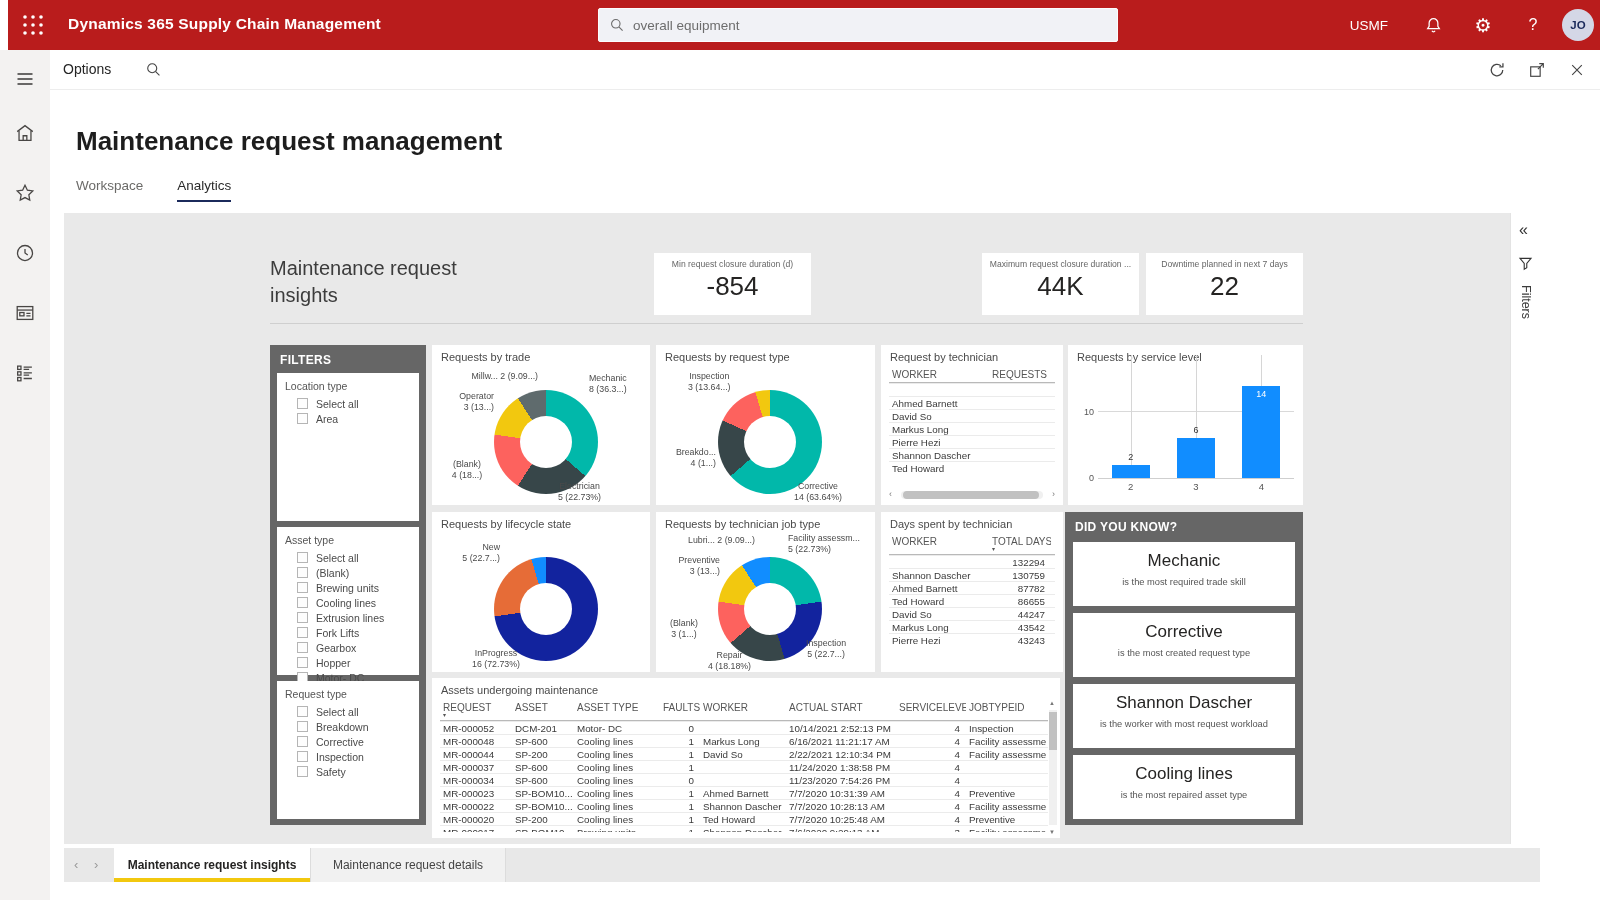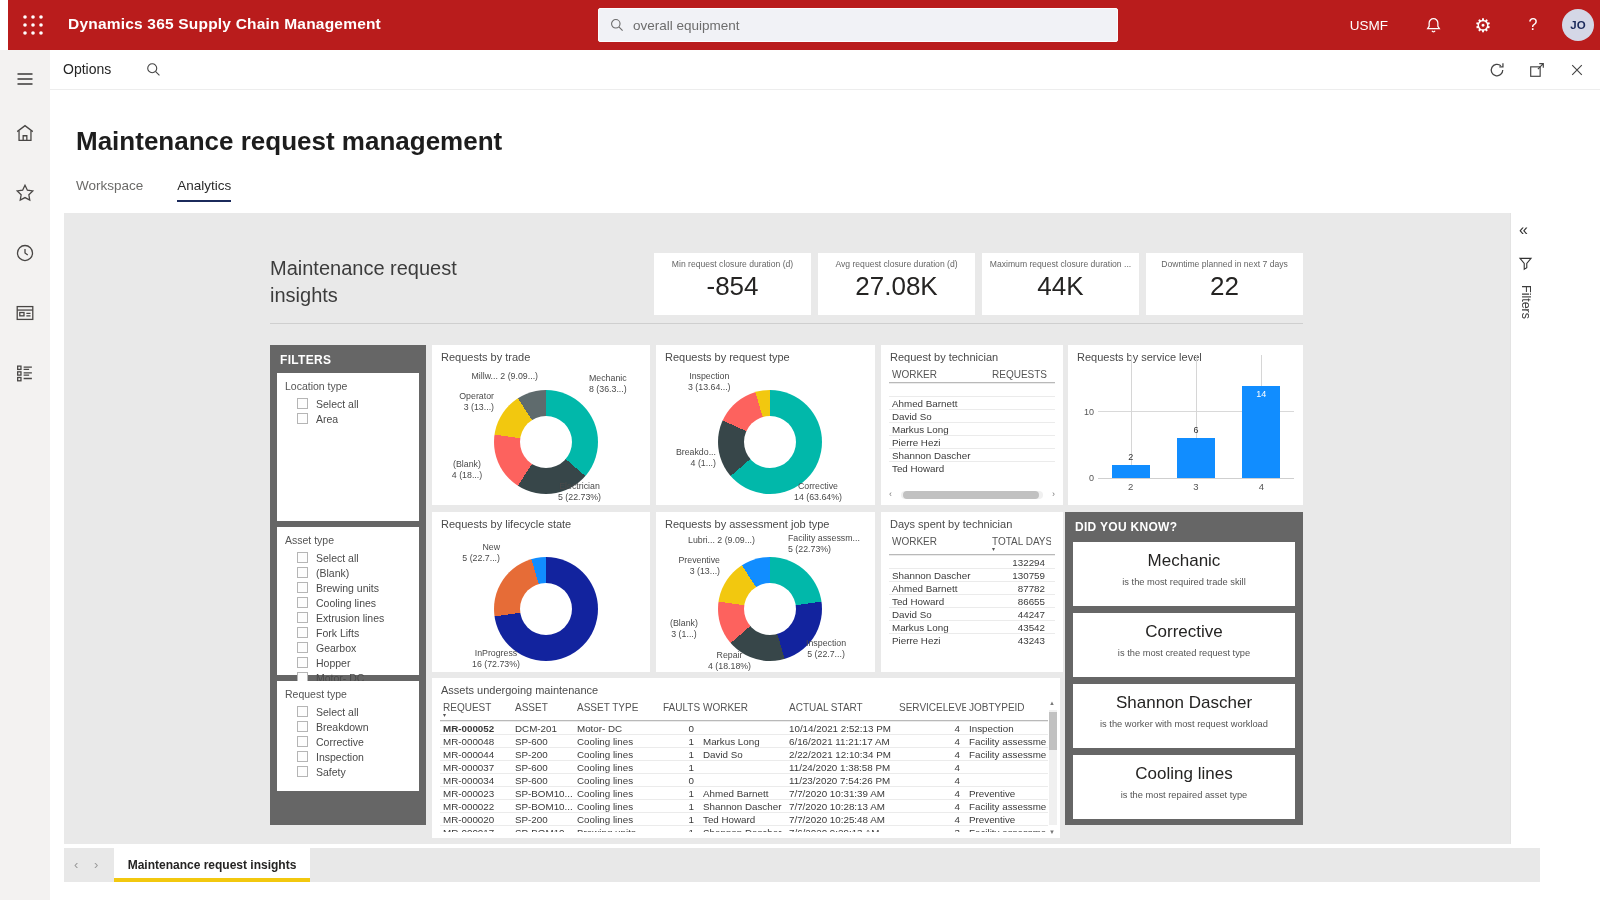--- a/index.html
+++ b/index.html
@@ -255,24 +255,20 @@
 </div>
 
 <div class="dash">
 
   <div class="rpt-title">Maintenance request insights</div>
 
   <div class="kpi" style="left:590px">
     <div class="klabel">Min request closure duration (d)</div>
     <div class="kvalue">-854</div>
   </div>
-  <div class="kpi" style="left:754px">
-    <div class="klabel">Avg request closure duration (d)</div>
-    <div class="kvalue">27.08K</div>
-  </div>
   <div class="kpi" style="left:918px">
     <div class="klabel">Maximum request closure duration ...</div>
     <div class="kvalue">44K</div>
   </div>
   <div class="kpi" style="left:1082px">
     <div class="klabel">Downtime planned in next 7 days</div>
     <div class="kvalue">22</div>
   </div>
   <div class="kdivider"></div>
 
@@ -325,21 +321,21 @@
           <div class="citem">
             <span class="cb"></span>
             <span class="clabel">Hopper</span>
           </div>
           <div class="citem">
             <span class="cb"></span>
             <span class="clabel">Motor- DC</span>
           </div>
         </div>
     </div>
-    <div class="fgroup" style="top:336px;height:110px">
+    <div class="fgroup" style="top:336px;height:138px">
       <div class="fg-title">Request type</div>
       <div class="fg-list">
           <div class="citem">
             <span class="cb"></span>
             <span class="clabel">Select all</span>
           </div>
           <div class="citem">
             <span class="cb"></span>
             <span class="clabel">Breakdown</span>
           </div>
@@ -452,21 +448,21 @@
   <div class="card card-lifecycle" style="left:368px;top:299px;width:218px;height:160px">
     <div class="card-title">Requests by lifecycle state</div>
     <div class="donut" style="background: conic-gradient(rgb(18, 35, 158) 0deg, rgb(18, 35, 158) 261.818deg, rgb(230, 108, 55) 261.818deg, rgb(230, 108, 55) 343.636deg, rgb(17, 141, 255) 343.636deg, rgb(17, 141, 255) 360deg);"></div>
     <div class="callout co0">New
 5 (22.7...)</div>
     <div class="callout co1">InProgress
 16 (72.73%)</div>
   </div>
 
   <div class="card card-jobtype" style="left:592px;top:299px;width:219px;height:160px">
-    <div class="card-title">Requests by assessment job type</div>
+    <div class="card-title">Requests by technician job type</div>
     <div class="donut" style="background: conic-gradient(rgb(1, 184, 170) 0deg, rgb(1, 184, 170) 81.8182deg, rgb(18, 35, 158) 81.8182deg, rgb(18, 35, 158) 163.636deg, rgb(55, 70, 73) 163.636deg, rgb(55, 70, 73) 229.091deg, rgb(253, 98, 94) 229.091deg, rgb(253, 98, 94) 278.182deg, rgb(242, 200, 15) 278.182deg, rgb(242, 200, 15) 327.273deg, rgb(17, 141, 255) 327.273deg, rgb(17, 141, 255) 360deg);"></div>
     <div class="callout co0">Lubri... 2 (9.09...)</div>
     <div class="callout co1">Facility assessm...
 5 (22.73%)</div>
     <div class="callout co2">Preventive
 3 (13...)</div>
     <div class="callout co3">(Blank)
 3 (1...)</div>
     <div class="callout co4">Repair
 4 (18.18%)</div>
@@ -539,21 +535,21 @@
           <div class="tcell" style="width: 72px;">REQUEST<div class="sortarrow">▾</div></div>
           <div class="tcell" style="width: 62px;">ASSET</div>
           <div class="tcell" style="width: 86px;">ASSET TYPE</div>
           <div class="tcell" style="width: 40px; text-align: right; padding-right: 6px;">FAULTS</div>
           <div class="tcell" style="width: 86px;">WORKER</div>
           <div class="tcell" style="width: 110px;">ACTUAL START</div>
           <div class="tcell" style="width: 70px; text-align: right; padding-right: 6px;">SERVICELEVEL</div>
           <div class="tcell" style="width: 80px;">JOBTYPEID</div>
         </div>
         <div class="trow">
-          <div class="tcell" style="width: 72px; font-weight: bold;">MR-000052</div>
+          <div class="tcell" style="width: 72px;">MR-000052</div>
           <div class="tcell" style="width: 62px;">DCM-201</div>
           <div class="tcell" style="width: 86px;">Motor- DC</div>
           <div class="tcell" style="width: 40px; text-align: right; padding-right: 6px;">0</div>
           <div class="tcell" style="width: 86px;"></div>
           <div class="tcell" style="width: 110px;">10/14/2021 2:52:13 PM</div>
           <div class="tcell" style="width: 70px; text-align: right; padding-right: 6px;">4</div>
           <div class="tcell" style="width: 80px;">Inspection</div>
         </div>
         <div class="trow">
           <div class="tcell" style="width: 72px;">MR-000048</div>
@@ -655,13 +651,16 @@
   <span class="flabel">Filters</span>
 </div>
 
 <div class="pagebar">
   <span class="pg-arrow" style="left:10px">‹</span>
   <span class="pg-arrow" style="left:30px">›</span>
   <div class="ptab active" style="left:50px;width:196px">
     <span>Maintenance request insights</span>
     <span class="ustrip"></span>
   </div>
+  <div class="ptab inactive" style="left:246px;width:196px">
+    <span>Maintenance request details</span>
+  </div>
 </div>
 
 </body></html>

